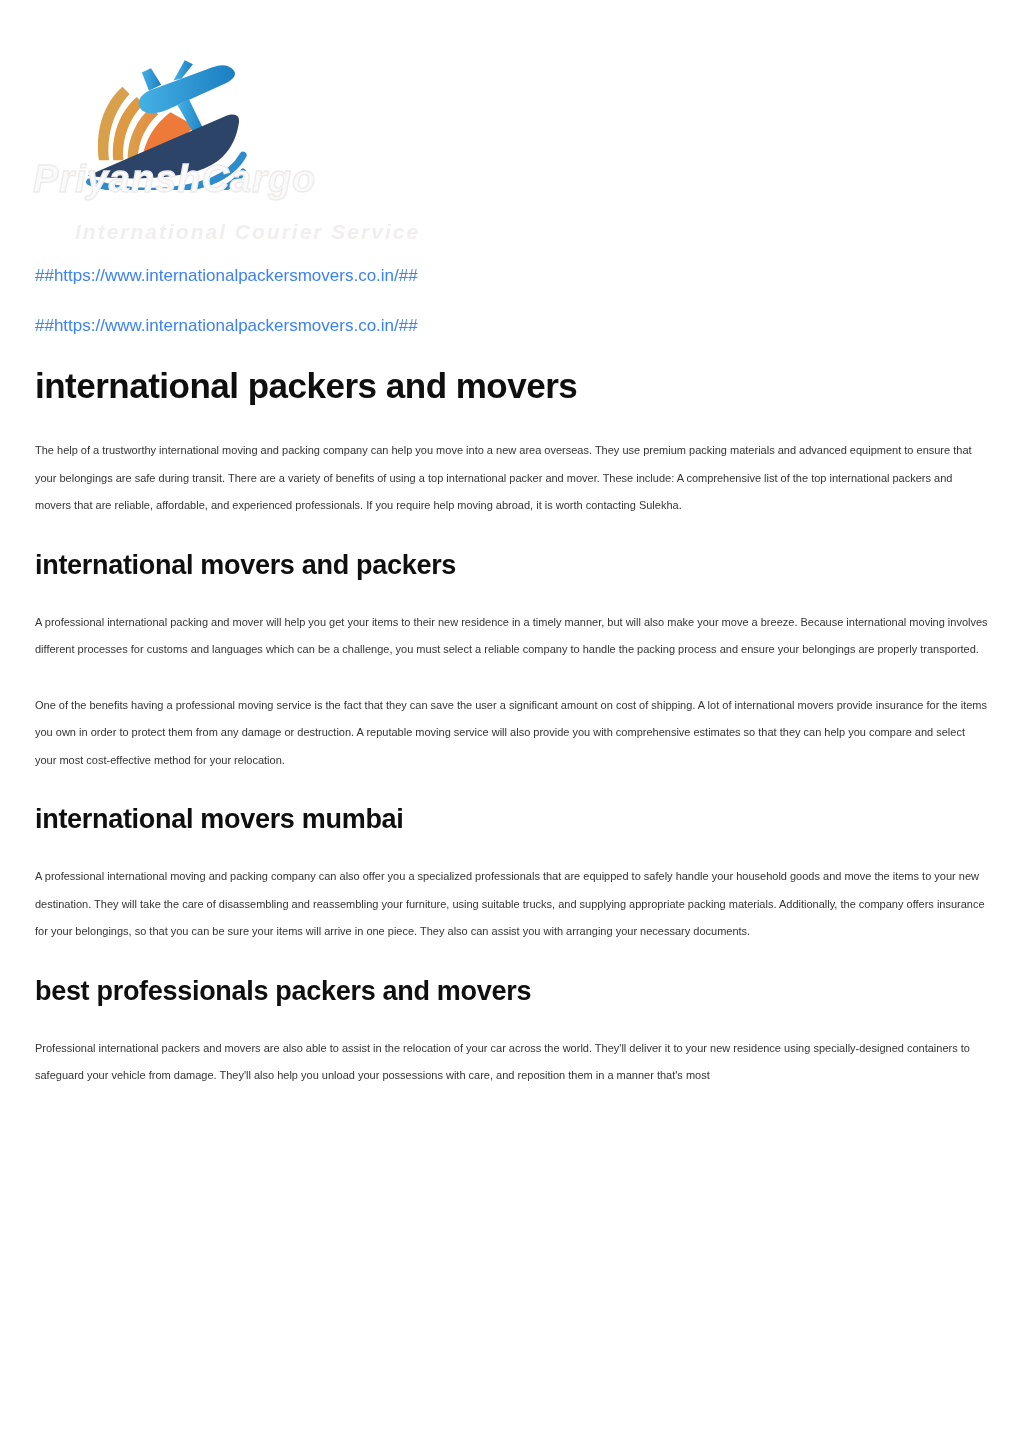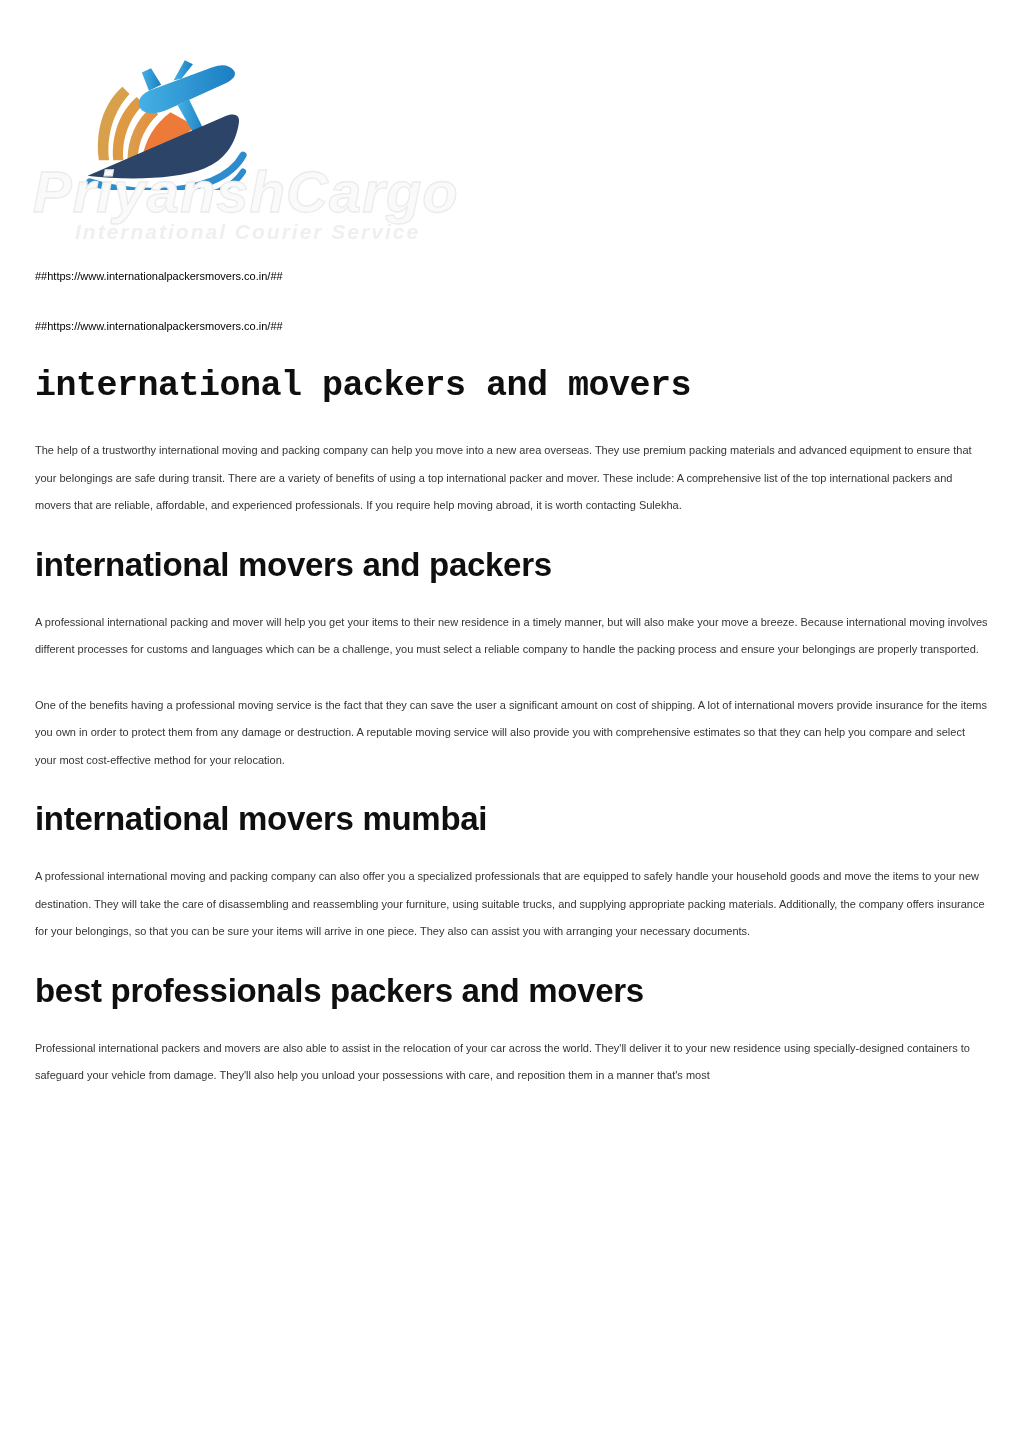--- a/index.html
+++ b/index.html
@@ -23,21 +23,21 @@
     position: absolute;
     left: 48px;
     top: 4px;
     width: 180px;
     height: 138px;
   }
   .wm-title {
     position: absolute;
     left: -2px;
     top: 110px;
-    font-size: 58px;
+    font-size: 38px;
     font-weight: 700;
     font-style: italic;
     letter-spacing: 1px;
     color: #fbfafa;
     -webkit-text-stroke: 1.3px #edebea;
     white-space: nowrap;
   }
   .wm-sub {
     position: absolute;
     left: 40px;
@@ -45,37 +45,36 @@
     font-size: 21px;
     font-weight: 700;
     font-style: italic;
     letter-spacing: 2px;
     color: #f1eeee;
     white-space: nowrap;
   }
   
   .url-line {
     margin: 20px 0 28px;
-    font-size: 11px;
+    font-size: 17px;
     line-height: 22px;
-    color: #000000;
+    color: #3b82f6;
   }
   .url-line + .url-line { margin-top: 0; }
   h1 {
     margin: 18px 0 30px;
     font-size: 35px;
     line-height: 42px;
     font-weight: 700;
     letter-spacing: -0.5px;
     color: #0f0f0f;
-    font-family: Liberation Mono, monospace;
   }
   h2 {
     margin: 28px 0 27px;
-    font-size: 33px;
+    font-size: 27px;
     line-height: 34px;
     font-weight: 700;
     letter-spacing: -0.3px;
     color: #0f0f0f;
   }
   p.body-text {
     margin: 0 0 28px;
     max-width: 954px;
     font-size: 11px;
     line-height: 27.5px;

